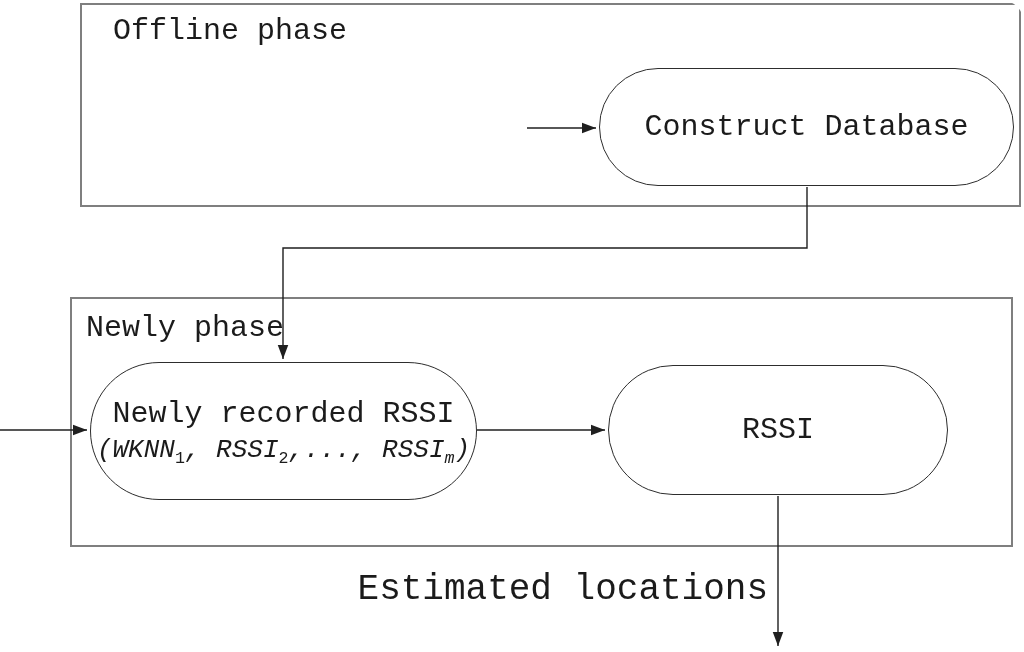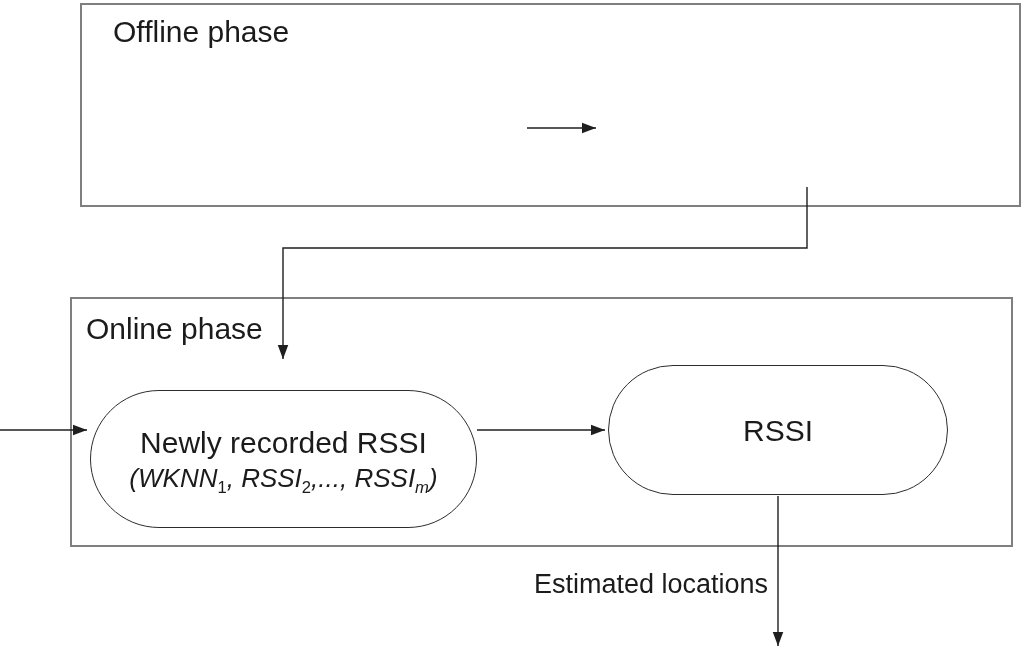--- a/index.html
+++ b/index.html
@@ -7,23 +7,24 @@
     --box-border:#7f7f7f;
     --node-border:#2d2d2d;
     --arrow:#1f1f1f;
     --text:#1b1b1b;
   }
   html,body{margin:0;padding:0;background:var(--bg);}
   .canvas{
     position:relative;
     width:1024px;height:652px;
     background:var(--bg);
-    font-family:Liberation Sans, sans-serif;
+    font-family:Liberation Mono, monospace;
     color:var(--text);
     overflow:hidden;
+    border-radius:23px;
   }
   .canvas *{box-sizing:border-box;}
   .phase-box{
     position:absolute;
     border:2px solid var(--box-border);
     background:transparent;
   }
   .box-offline{left:80px;top:3px;width:941px;height:204px;}
   .box-online{left:70px;top:297px;width:943px;height:250px;}
   .phase-label{
@@ -40,37 +41,37 @@
     background:#ffffff;
     display:flex;
     flex-direction:column;
     align-items:center;
     justify-content:center;
     text-align:center;
     gap:5px;
   }
   .node-fingerprint{left:112px;top:66px;width:414px;height:120px;border-radius:60px;}
   .node-construct{left:599px;top:68px;width:415px;height:118px;border-radius:59px;}
-  .node-newly{left:90px;top:362px;width:387px;height:138px;border-radius:69px;margin-top:28px;}
+  .node-newly{left:90px;top:362px;width:387px;height:138px;border-radius:69px;}
   .node-wknn{left:608px;top:365px;width:340px;height:130px;border-radius:65px;}
   .node-title{font-size:30px;line-height:1.1;white-space:nowrap;}
   .formula{
     font-size:26px;
     line-height:1.1;
     white-space:nowrap;
   }
   .formula .f{font-style:italic;}
   .formula sub{font-size:64%;line-height:0;}
   .formula sub.up{font-style:normal;}
   .formula sub.it{font-style:italic;}
   .out-label{
     position:absolute;
     top:570px;
     right:256px;
-    font-size:27px;
+    font-size:36px;
     line-height:1.1;
     white-space:nowrap;
   }
   .wires{
     position:absolute;
     left:0;top:0;
     width:1024px;height:652px;
     pointer-events:none;
     z-index:3;
   }
@@ -84,24 +85,27 @@
 </head>
 <body>
 
 <div class="canvas">
 
   <div class="phase-box box-offline">
     <div class="phase-label label-offline">Offline phase</div>
   </div>
 
   <div class="phase-box box-online">
-    <div class="phase-label label-online">Online phase</div>
+    <div class="phase-label label-online">Newly phase</div>
   </div>
 
 
+  <div class="node node-construct">
+    <div class="node-title">Construct Database</div>
+  </div>
 
   <div class="node node-newly">
     <div class="node-title">Newly recorded RSSI</div>
     <div class="formula"><span class="f">(WKNN</span><sub class="up">1</sub><span class="f">, RSSI</span><sub class="up">2</sub><span class="f">,..., RSSI</span><sub class="it">m</sub><span class="f">)</span></div>
   </div>
 
   <div class="node node-wknn">
     <div class="node-title">RSSI</div>
   </div>
 

